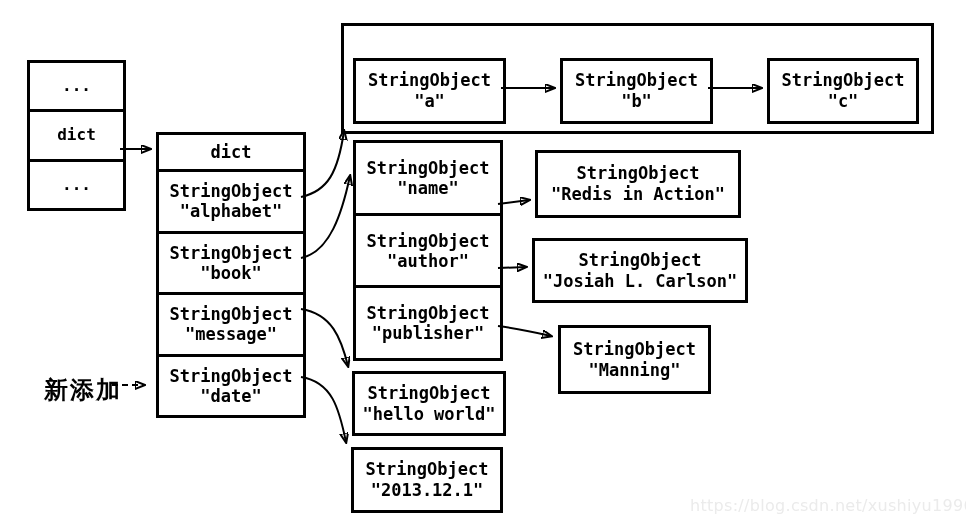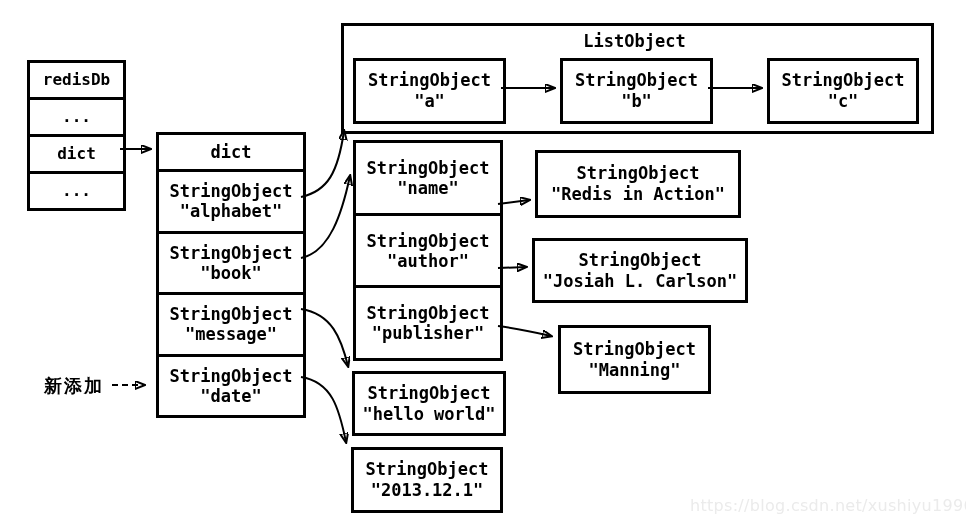--- a/index.html
+++ b/index.html
@@ -21,32 +21,31 @@
   .listtitle{position:absolute;left:341px;top:31px;width:587px;text-align:center;font-size:17px;}
   .box-a{left:353px;top:58px;width:147px;height:60px;}
   .box-b{left:560px;top:58px;width:147px;height:60px;}
   .box-c{left:767px;top:58px;width:146px;height:60px;}
   .box-name{left:535px;top:150px;width:200px;height:62px;}
   .box-author{left:532px;top:238px;width:210px;height:59px;}
   .box-publisher{left:558px;top:325px;width:147px;height:63px;}
   .box-message{left:352px;top:371px;width:148px;height:59px;}
   .box-date{left:351px;top:447px;width:146px;height:60px;}
   .newlabel{position:absolute;left:44px;top:374px;font-family:"DejaVu Sans","Liberation Sans",sans-serif;
-    font-size:18px;font-weight:bold;letter-spacing:2px;}
+    font-size:24px;font-weight:bold;letter-spacing:2px;}
   .watermark{position:absolute;left:690px;top:496px;font-family:"DejaVu Sans","Liberation Sans",sans-serif;
     font-size:16px;font-weight:normal;color:#ebebeb;letter-spacing:0.3px;}
   svg path{stroke:#000;stroke-width:2;fill:none;}
 </style>
 </head>
 <body>
 
 <div class="canvas">
 
   <div class="tbl redisdb">
-    <div class="cell">redisDb</div>
     <div class="cell">...</div>
     <div class="cell">dict</div>
     <div class="cell">...</div>
   </div>
 
   <div class="tbl dict">
     <div class="cell hdr">dict</div>
     <div class="cell">
       <div>StringObject</div>
       <div>"alphabet"</div>
@@ -59,21 +58,20 @@
       <div>StringObject</div>
       <div>"message"</div>
     </div>
     <div class="cell">
       <div>StringObject</div>
       <div>"date"</div>
     </div>
   </div>
 
   <div class="listbox"></div>
-  <div class="listtitle">ListObject</div>
   <div class="vbox box-a">
     <div>StringObject</div>
     <div>"a"</div>
   </div>
   <div class="vbox box-b">
     <div>StringObject</div>
     <div>"b"</div>
   </div>
   <div class="vbox box-c">
     <div>StringObject</div>

